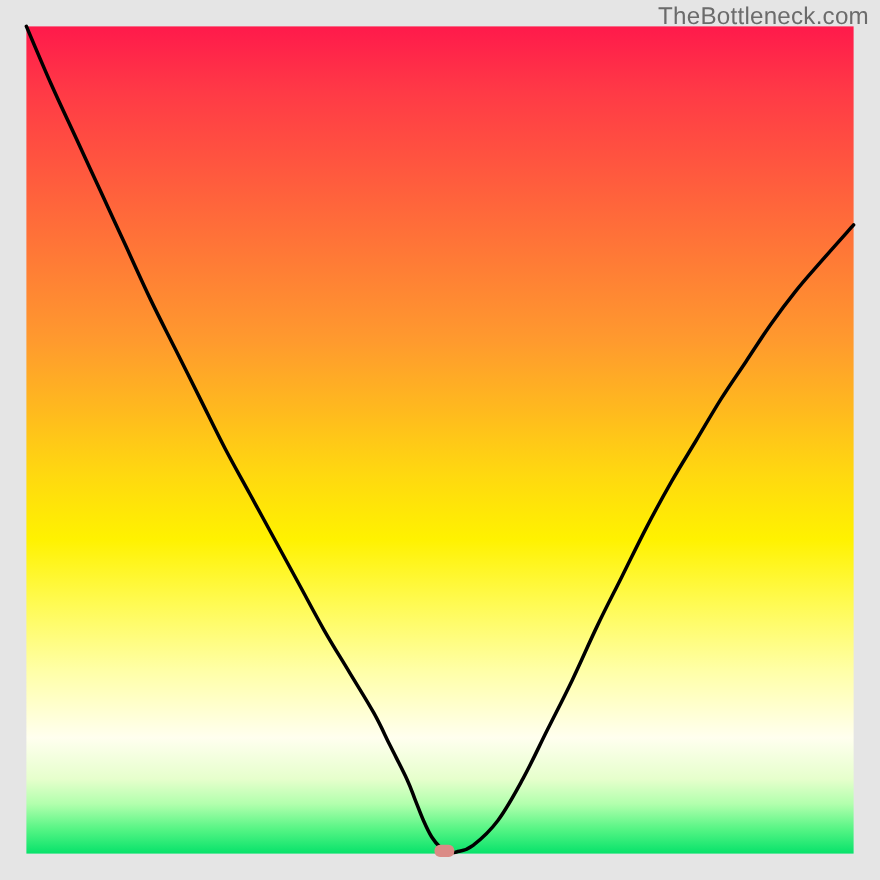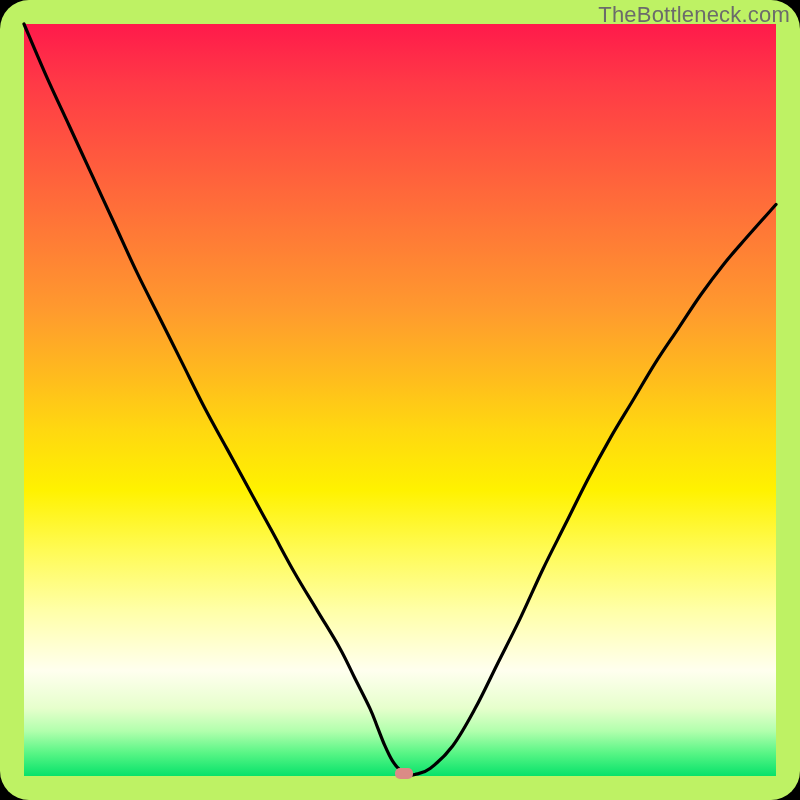--- a/index.html
+++ b/index.html
@@ -10,22 +10,21 @@
     background: #000;
     font-family: Arial, Helvetica, sans-serif;
     overflow: hidden;
   }
   .frame {
     position: absolute;
     left: 0;
     top: 0;
     width: 800px;
     height: 800px;
-    background: #bef264;
-    border-radius: 29px;
+    background: #e5e5e5;
   }
   .plot-area {
     position: absolute;
     left: 24px;
     top: 24px;
     width: 752px;
     height: 752px;
     background: linear-gradient(to bottom,
       #ff1a4b 0%,
       #ff3a46 8%,

